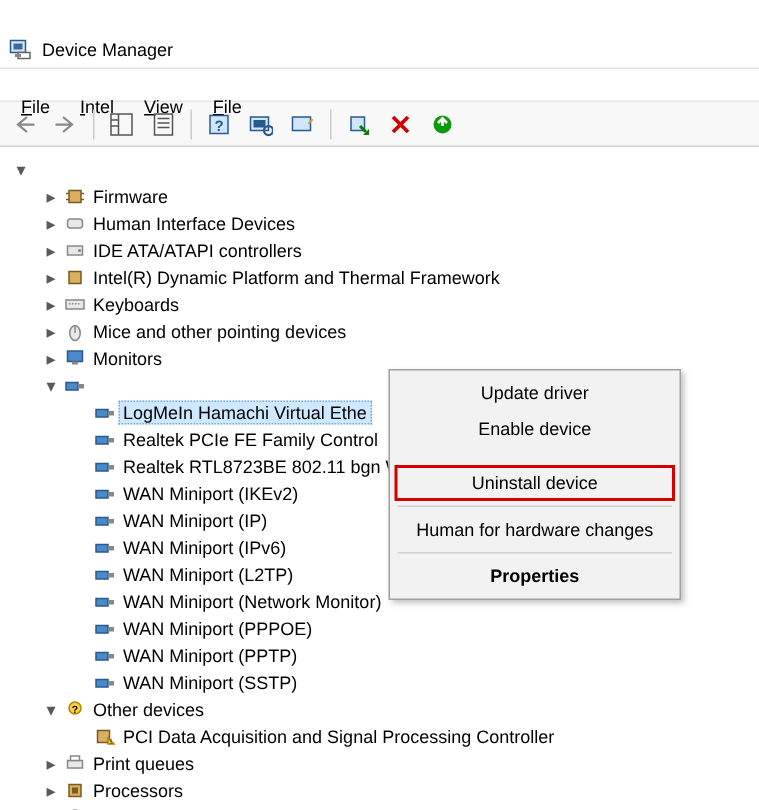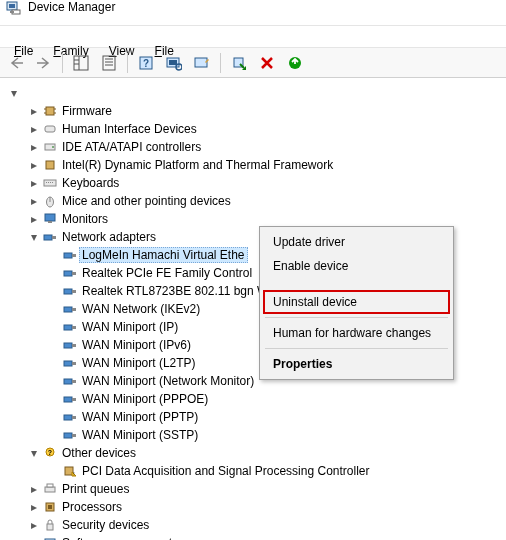--- a/index.html
+++ b/index.html
@@ -9,24 +9,26 @@
     font-size: 12px;
     background: #fff;
     color: #000;
     width: 506px;
     height: 540px;
     overflow: hidden;
     position: relative;
   }
   .titlebar {
     display: flex;
+    align-items: center;
     height: 26px;
     padding: 0 6px;
     background: #fff;
     border-bottom: 1px solid #e5e5e5;
+    margin-top: 20px;
   }
   .titlebar .app-icon { width: 16px; height: 16px; margin-right: 6px; }
   .titlebar .title { font-size: 12px; }
   .menubar {
     display: flex;
     align-items: center;
     height: 22px;
     padding: 0 4px;
     border-bottom: 1px solid #e5e5e5;
   }
@@ -89,20 +91,21 @@
     background: #f2f2f2;
     border: 1px solid #a0a0a0;
     box-shadow: 2px 2px 4px rgba(0,0,0,0.25);
     padding: 3px;
     z-index: 10;
   }
   .cm-item {
     padding: 5px 10px;
     font-size: 12px;
     cursor: default;
+    text-align: center;
   }
   .cm-item.highlight {
     border: 2px solid #d40000;
     padding: 3px 8px;
     margin-top: 12px;
   }
   .cm-sep {
     height: 1px;
     background: #d0d0d0;
     margin: 3px 2px;
@@ -120,21 +123,21 @@
       <rect x="3" y="4" width="6" height="4" fill="#3a6aa0"></rect>
       <rect x="6" y="10" width="8" height="4" fill="#fff" stroke="#666" stroke-width="1"></rect>
       <rect x="4" y="11" width="4" height="2" fill="#888"></rect>
     </svg>
   </span>
   <span class="title">Device Manager</span>
 </div>
 
 <div class="menubar">
   <div class="menu-item">File</div>
-  <div class="menu-item">Family</div>
+  <div class="menu-item">Intel</div>
   <div class="menu-item">View</div>
   <div class="menu-item">File</div>
 </div>
 
 <div class="toolbar">
   <div class="tb-btn">
     <svg width="16" height="14" viewBox="0 0 16 14">
         <path d="M10 2 L4 7 L10 12 M4 7 H15" fill="none" stroke="#888" stroke-width="1.5"></path>
       </svg>
   </div>
@@ -288,21 +291,20 @@
   </div>
 
   <div class="node indent1">
     <span class="twisty">▾</span>
     <span class="node-icon">
         <svg width="14" height="14" viewBox="0 0 14 14">
           <rect x="1" y="5" width="8" height="5" fill="#4a8acc" stroke="#2a5a8a"></rect>
           <rect x="9" y="6" width="4" height="3" fill="#888"></rect>
         </svg>
       </span>
-    <span class="node-label">Network adapters</span>
   </div>
 
   <div class="node indent2">
     <span class="node-icon">
         <svg width="14" height="14" viewBox="0 0 14 14">
           <rect x="1" y="5" width="8" height="5" fill="#4a8acc" stroke="#2a5a8a"></rect>
           <rect x="9" y="6" width="4" height="3" fill="#888"></rect>
         </svg>
       </span>
     <span class="node-label selected">LogMeIn Hamachi Virtual Ethe</span>
@@ -325,21 +327,21 @@
       </span>
     <span class="node-label">Realtek RTL8723BE 802.11 bgn W</span>
   </div>
   <div class="node indent2">
     <span class="node-icon">
         <svg width="14" height="14" viewBox="0 0 14 14">
           <rect x="1" y="5" width="8" height="5" fill="#4a8acc" stroke="#2a5a8a"></rect>
           <rect x="9" y="6" width="4" height="3" fill="#888"></rect>
         </svg>
       </span>
-    <span class="node-label">WAN Network (IKEv2)</span>
+    <span class="node-label">WAN Miniport (IKEv2)</span>
   </div>
   <div class="node indent2">
     <span class="node-icon">
         <svg width="14" height="14" viewBox="0 0 14 14">
           <rect x="1" y="5" width="8" height="5" fill="#4a8acc" stroke="#2a5a8a"></rect>
           <rect x="9" y="6" width="4" height="3" fill="#888"></rect>
         </svg>
       </span>
     <span class="node-label">WAN Miniport (IP)</span>
   </div>

